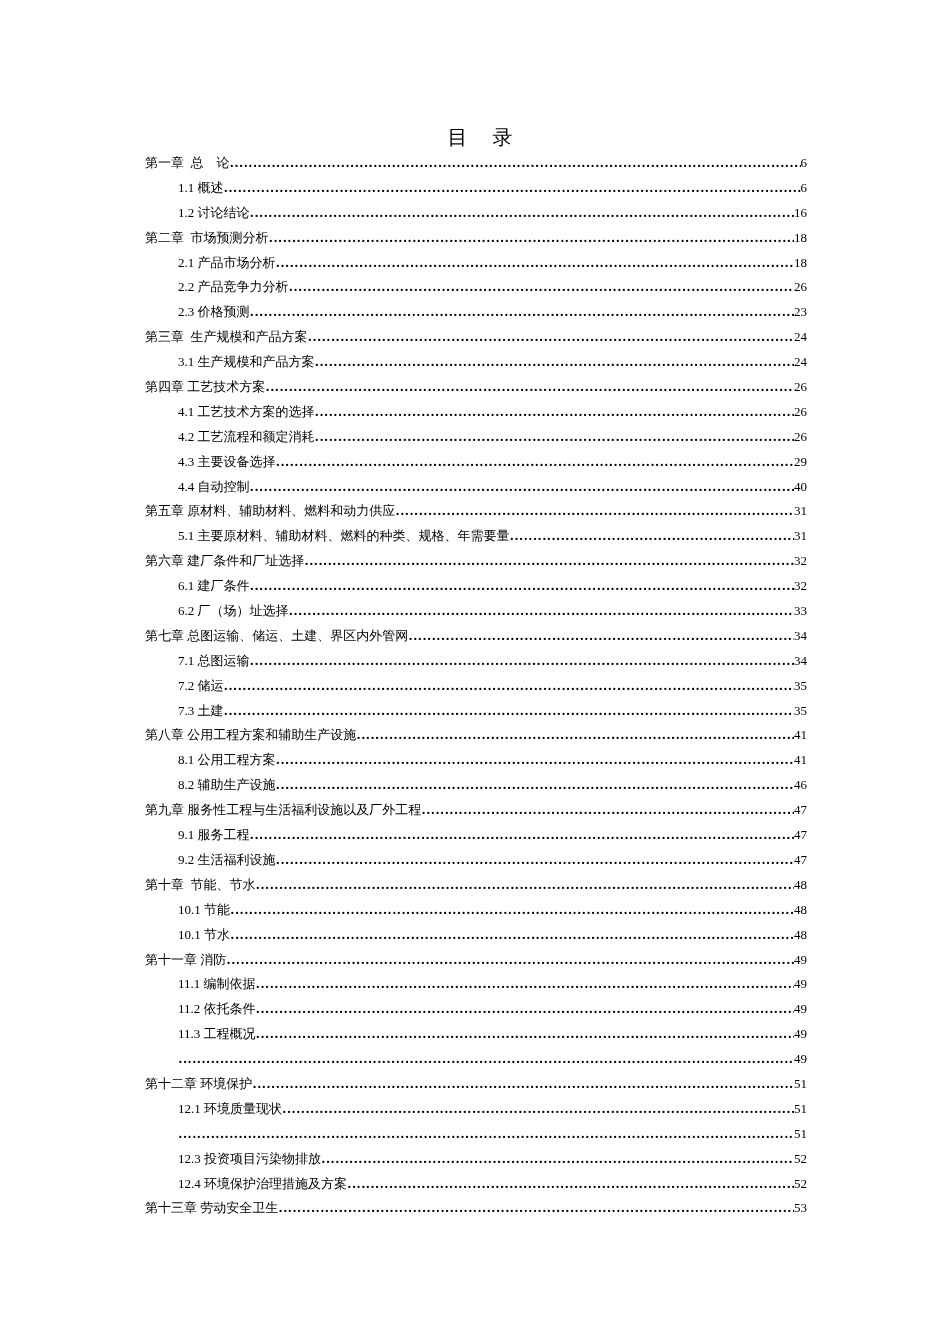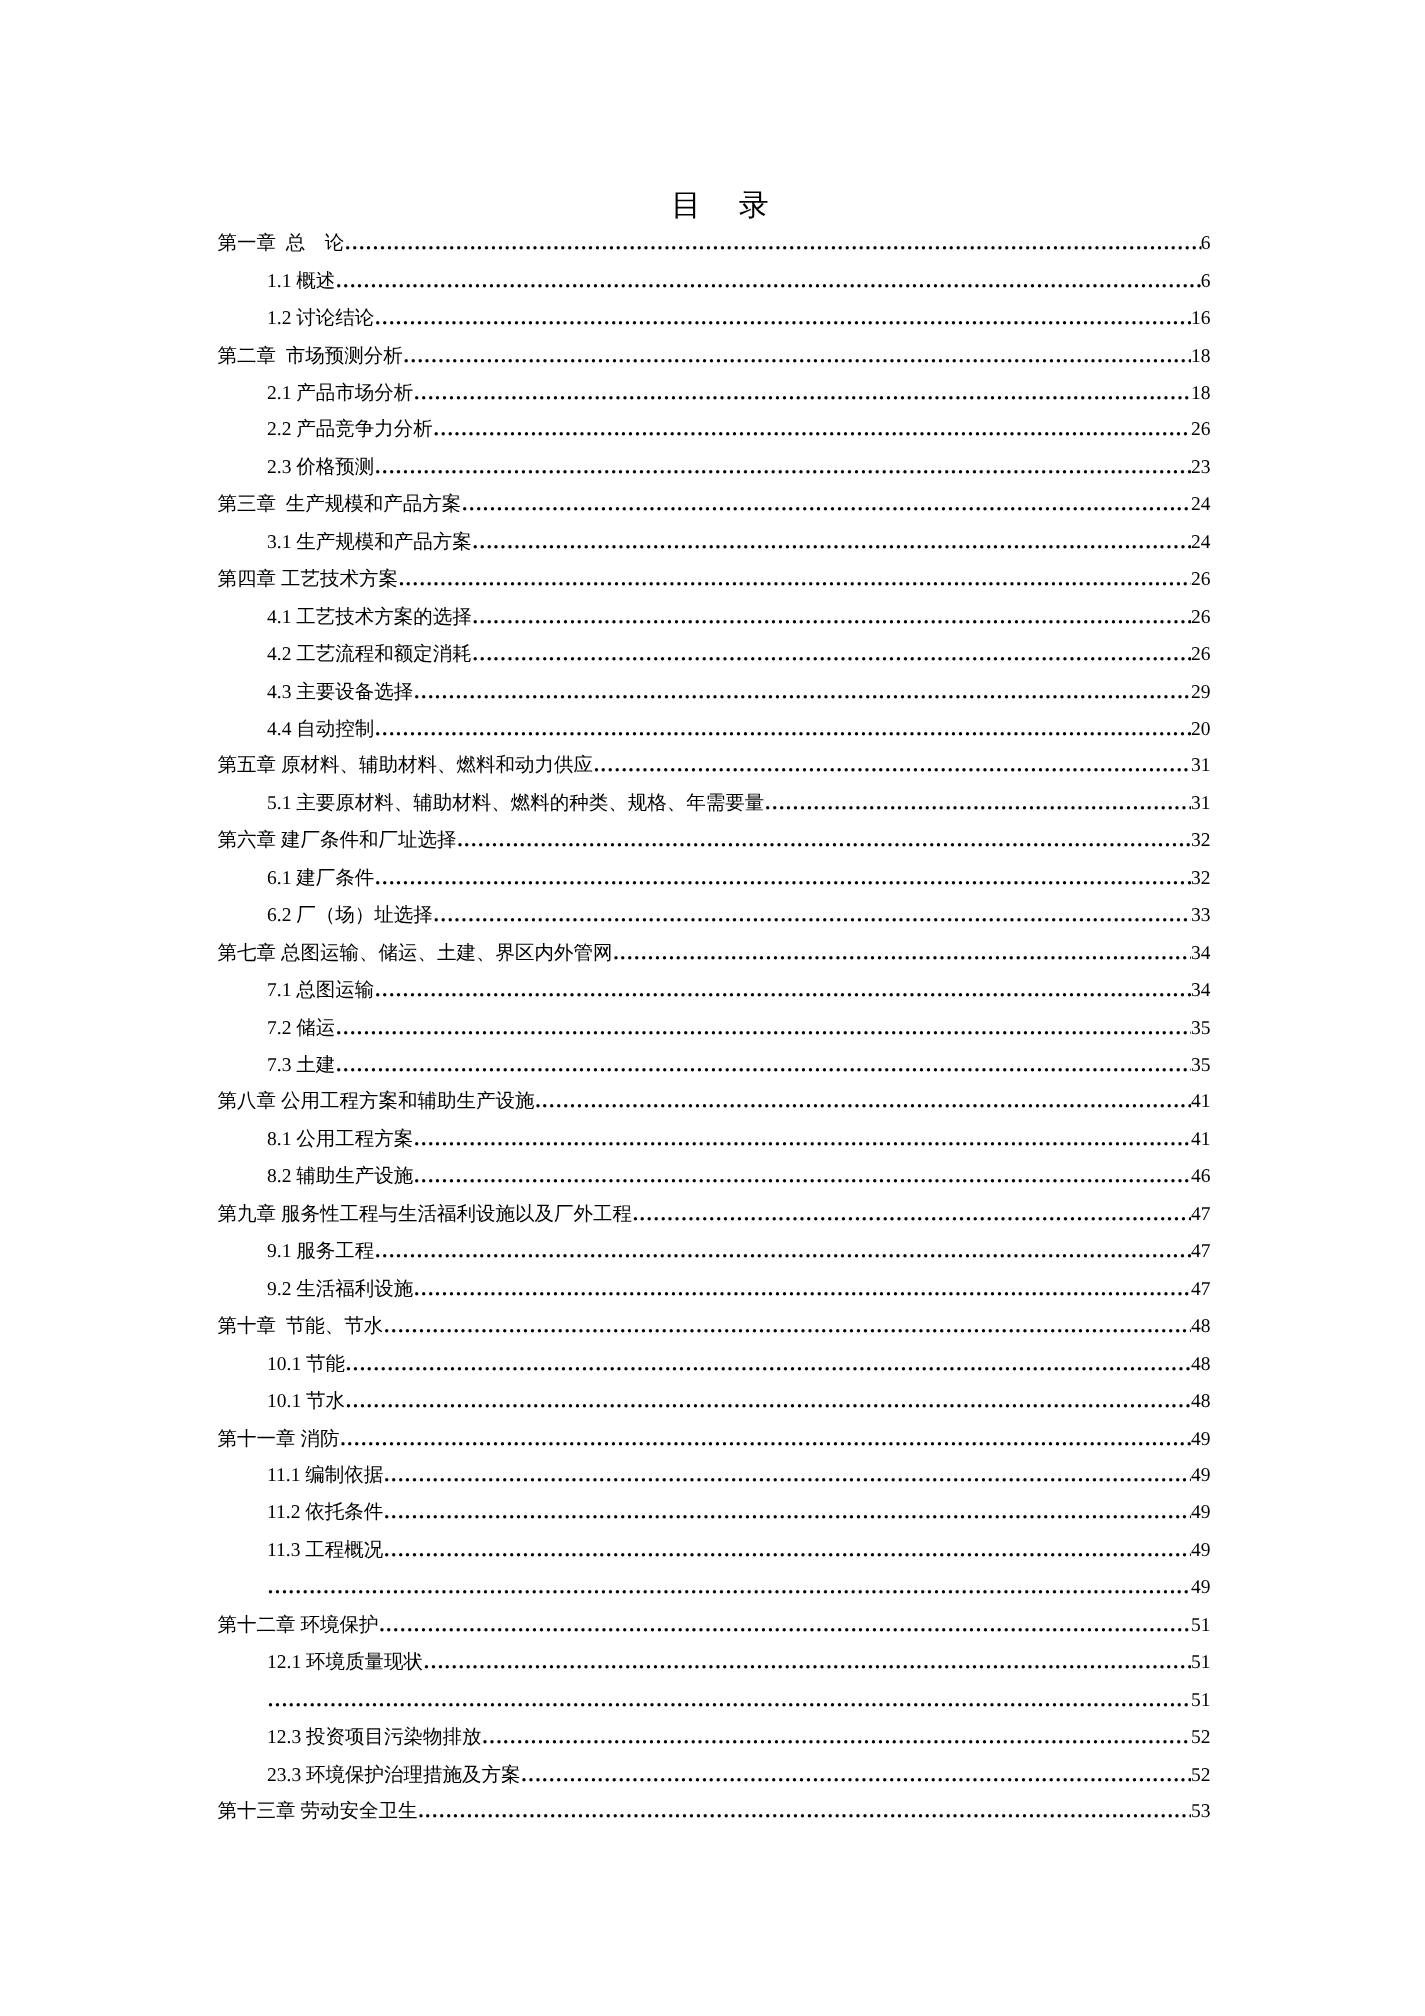--- a/index.html
+++ b/index.html
@@ -143,21 +143,21 @@
         <span class="toc-page">26</span>
       </li>
       <li class="toc-entry level-2">
         <span class="toc-label">4.3 主要设备选择</span>
         <span class="toc-leader"></span>
         <span class="toc-page">29</span>
       </li>
       <li class="toc-entry level-2">
         <span class="toc-label">4.4 自动控制</span>
         <span class="toc-leader"></span>
-        <span class="toc-page">20</span>
+        <span class="toc-page">40</span>
       </li>
       <li class="toc-entry level-1">
         <span class="toc-label">第五章 原材料、辅助材料、燃料和动力供应</span>
         <span class="toc-leader"></span>
         <span class="toc-page">31</span>
       </li>
       <li class="toc-entry level-2">
         <span class="toc-label">5.1 主要原材料、辅助材料、燃料的种类、规格、年需要量</span>
         <span class="toc-leader"></span>
         <span class="toc-page">31</span>
@@ -279,21 +279,21 @@
       <li class="toc-entry level-2">
         <span class="toc-leader"></span>
         <span class="toc-page">51</span>
       </li>
       <li class="toc-entry level-2">
         <span class="toc-label">12.3 投资项目污染物排放</span>
         <span class="toc-leader"></span>
         <span class="toc-page">52</span>
       </li>
       <li class="toc-entry level-2">
-        <span class="toc-label">23.3 环境保护治理措施及方案</span>
+        <span class="toc-label">12.4 环境保护治理措施及方案</span>
         <span class="toc-leader"></span>
         <span class="toc-page">52</span>
       </li>
       <li class="toc-entry level-1">
         <span class="toc-label">第十三章 劳动安全卫生</span>
         <span class="toc-leader"></span>
         <span class="toc-page">53</span>
       </li>
     </ul>
 </div>

